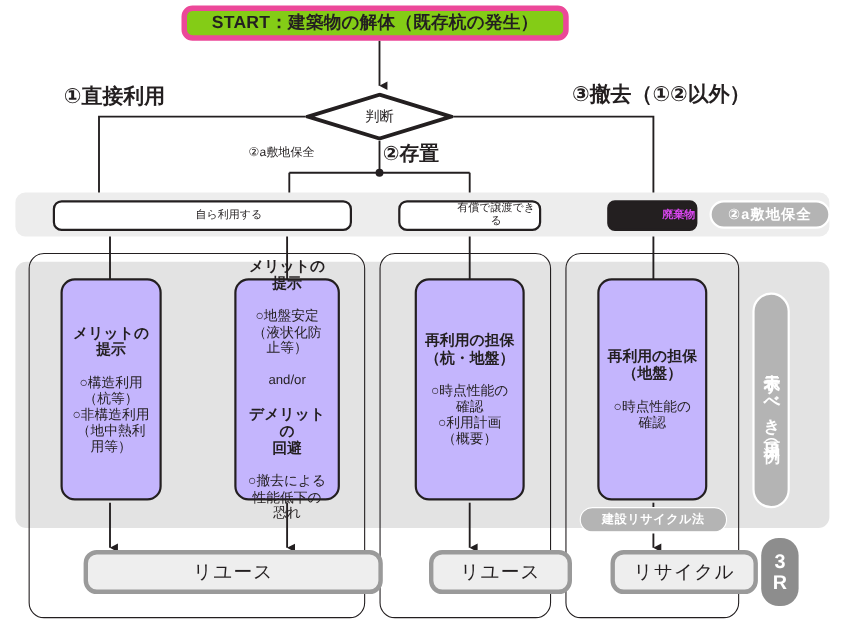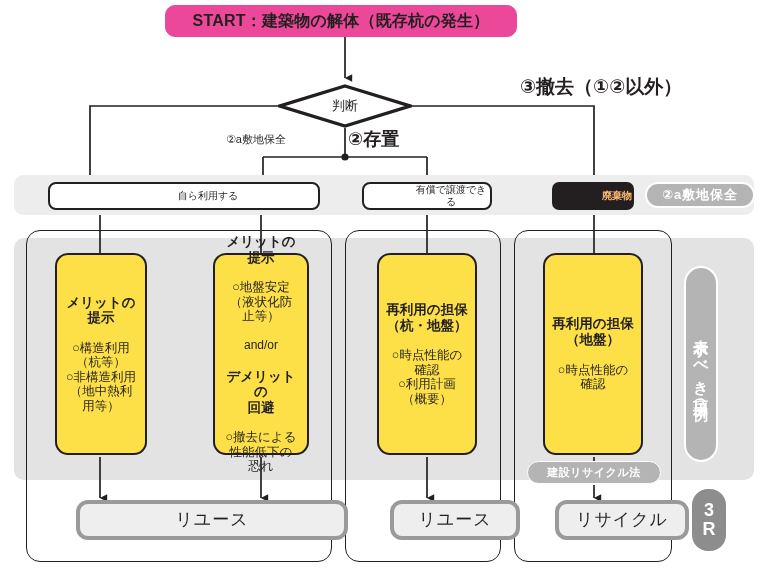--- a/index.html
+++ b/index.html
@@ -24,23 +24,23 @@
     align-items:center;
     justify-content:center;
     text-align:center;
     line-height:1.18;
     white-space:pre-line;
   }
 
   
   .start-box{
     left:165px;top:5px;width:352px;height:32px;
-    border:1px solid #ec4899;
+    border:5px solid #ec4899;
     border-radius:10px;
-    background:#ec4899;
+    background:#84cc16;
     font-size:16px;
     font-weight:bold;
     letter-spacing:.2px;
     z-index:6;
   }
 
   
   .diamond-wrap{left:278px;top:84px;width:134px;height:44px;z-index:6;}
   .diamond-label{
     left:278px;top:84px;width:134px;height:44px;
@@ -75,31 +75,31 @@
   .wbox{
     border:2.6px solid #231f20;
     border-radius:8px;
     background:#ffffff;
     font-size:10px;
     z-index:5;
     padding-left:48px;
   }
   .wbox.dark{
     background:#231f20;
-    color:#fdba74;
+    color:#d946ef;
     font-weight:bold;
     border-color:#231f20;
     border-radius:7px;
   }
 
   
   .dbox{
     border:2.6px solid #231f20;
     border-radius:13px;
-    background:#fde047;
+    background:#c4b5fd;
     z-index:5;
     padding:6px 7px;
     font-size:12.5px;
     align-items:center;
   }
   .dbox .inner{width:100%;}
   .dbox .hd{font-weight:bold;font-size:13.5px;line-height:1.16;}
   .dbox .bd{font-weight:normal;font-size:12.5px;line-height:1.16;}
   .dbox .mid{font-weight:normal;font-size:12px;line-height:1.3;}
 
@@ -199,20 +199,21 @@
     </g>
   </svg>
 
   <svg class="abs diamond-wrap" viewBox="0 0 134 44" xmlns="http://www.w3.org/2000/svg">
     <polygon points="67,2 132,22 67,42 2,22" fill="#ffffff" stroke="#231f20" stroke-width="3.4"></polygon>
   </svg>
   <div class="txt diamond-label">判断</div>
 
   <div class="txt abs start-box">START：建築物の解体（既存杭の発生）</div>
 
+  <div class="txt cap-big" style="left:58px;top:76px;width:180px;height:26px;justify-content:flex-start;">①直接利用</div>
   <div class="txt cap-mid" style="left:348px;top:128px;width:110px;height:24px;justify-content:flex-start;">②存置</div>
   <div class="txt cap-big" style="left:520px;top:74px;width:230px;height:26px;justify-content:flex-start;">③撤去（①②以外）</div>
   <div class="txt cap-small" style="left:196px;top:130px;width:120px;height:18px;">②a敷地保全</div>
 
   <div class="txt wbox abs" style="left:48px;top:182px;width:272px;height:28px;">自ら利用する</div>
   <div class="txt wbox abs" style="left:362px;top:182px;width:130px;height:28px;">有償で譲渡できる</div>
   <div class="txt wbox dark abs" style="left:552px;top:182px;width:82px;height:28px;">廃棄物</div>
   <div class="txt law abs" style="left:645px;top:182px;width:110px;height:26px;">②a敷地保全</div>
 
   <div class="txt dbox abs" style="left:55px;top:253px;width:92px;height:202px;">

